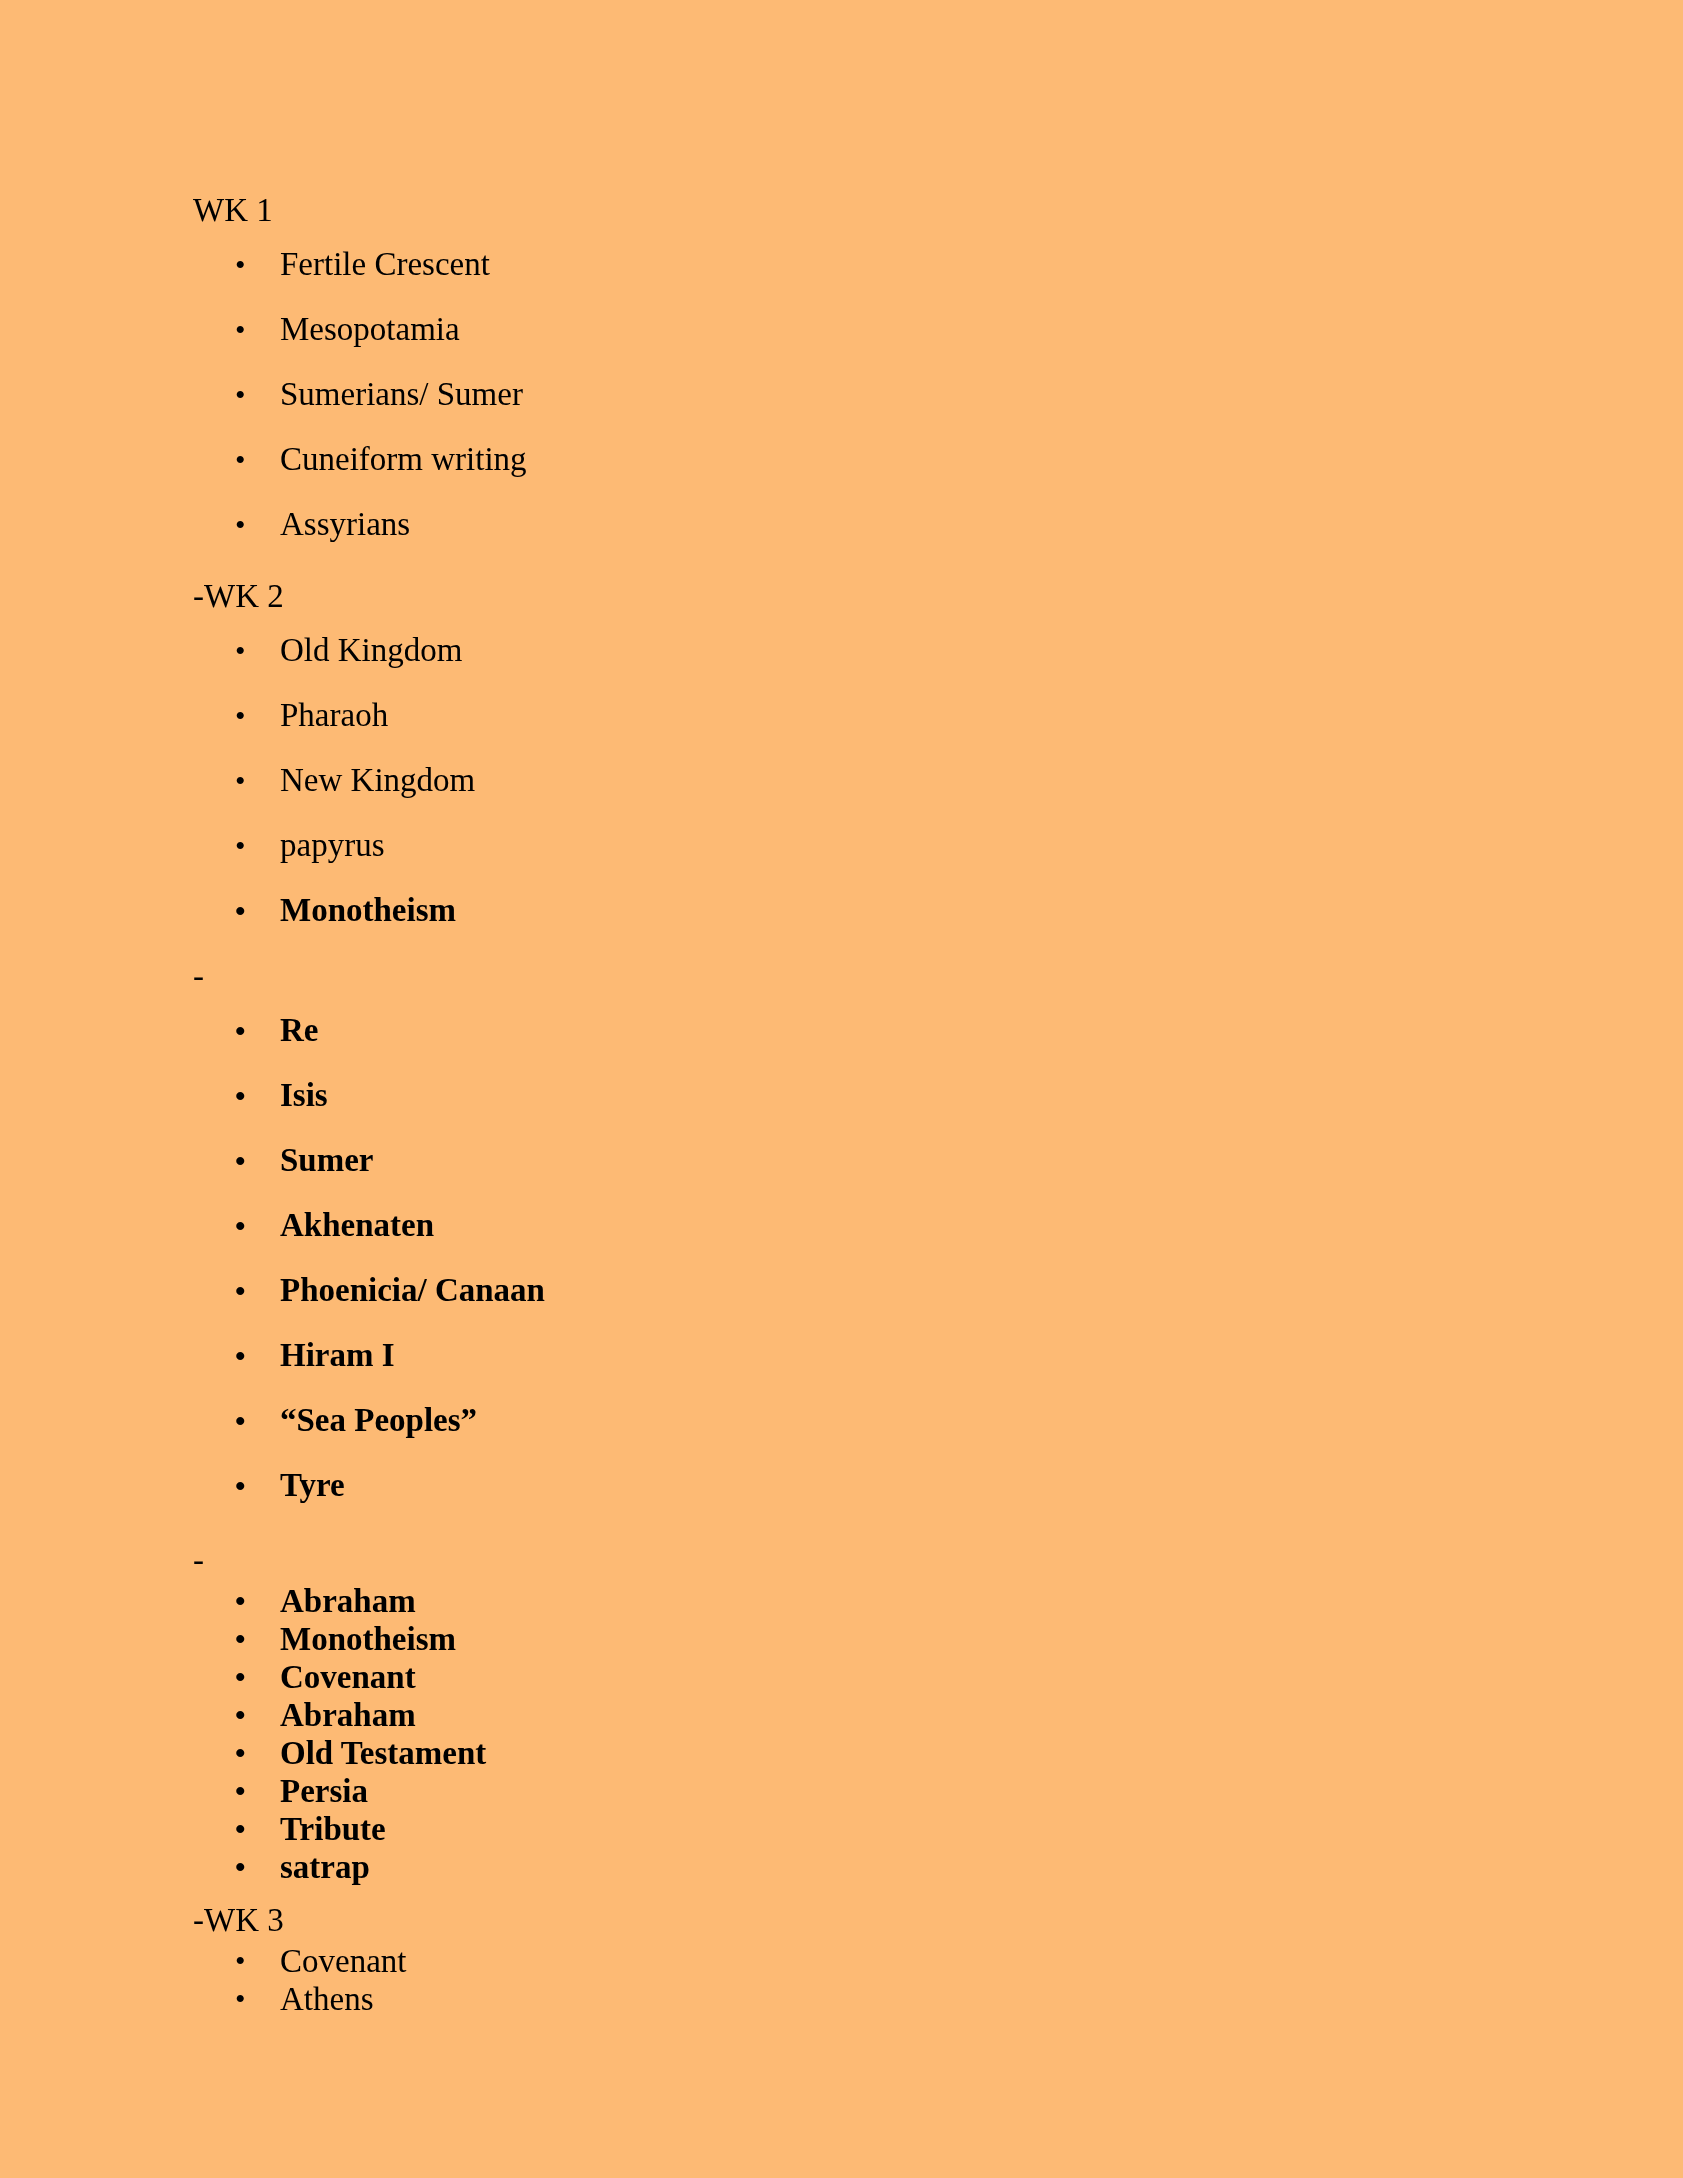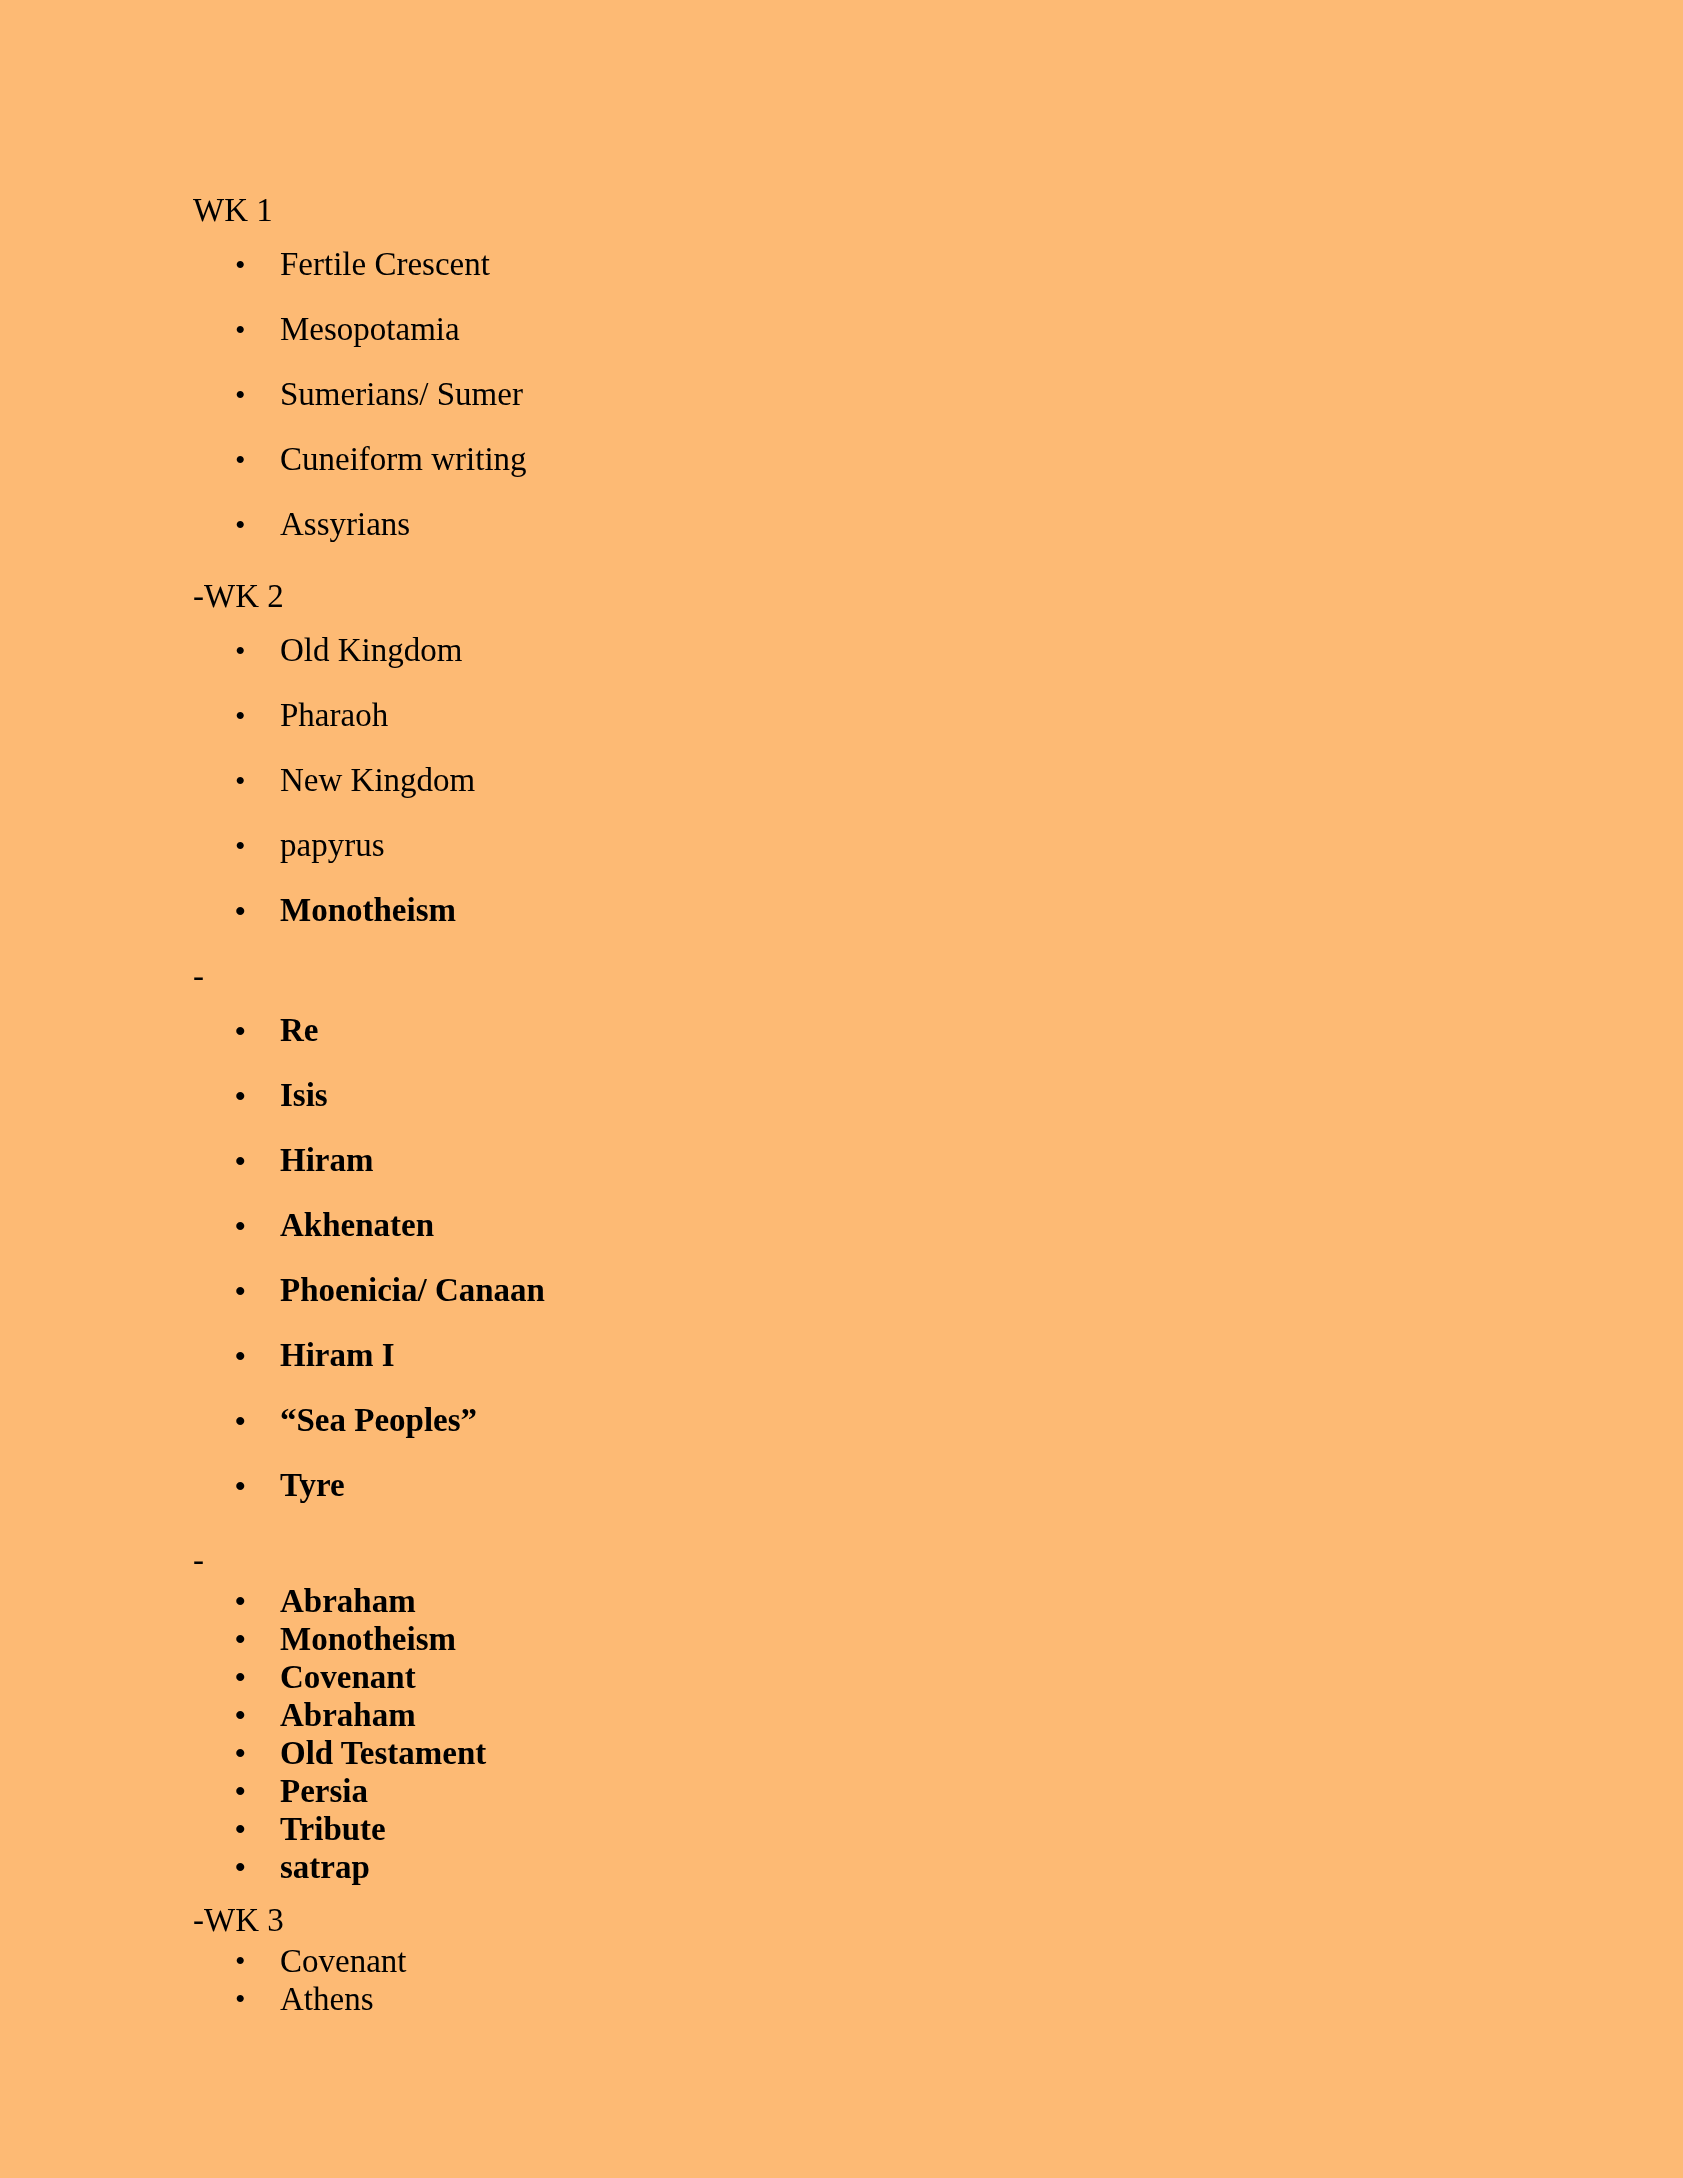--- a/index.html
+++ b/index.html
@@ -72,21 +72,21 @@
         <div class="item"><span class="bullet">•</span><span class="text">Old Kingdom</span></div>
         <div class="item"><span class="bullet">•</span><span class="text">Pharaoh</span></div>
         <div class="item"><span class="bullet">•</span><span class="text">New Kingdom</span></div>
         <div class="item"><span class="bullet">•</span><span class="text">papyrus</span></div>
         <div class="item bold"><span class="bullet">•</span><span class="text">Monotheism</span></div>
       </div>
       <div class="section s2 double">
         <div class="heading">-</div>
         <div class="item bold"><span class="bullet">•</span><span class="text">Re</span></div>
         <div class="item bold"><span class="bullet">•</span><span class="text">Isis</span></div>
-        <div class="item bold"><span class="bullet">•</span><span class="text">Hiram</span></div>
+        <div class="item bold"><span class="bullet">•</span><span class="text">Sumer</span></div>
         <div class="item bold"><span class="bullet">•</span><span class="text">Akhenaten</span></div>
         <div class="item bold"><span class="bullet">•</span><span class="text">Phoenicia/ Canaan</span></div>
         <div class="item bold"><span class="bullet">•</span><span class="text">Hiram I</span></div>
         <div class="item bold"><span class="bullet">•</span><span class="text">“Sea Peoples”</span></div>
         <div class="item bold"><span class="bullet">•</span><span class="text">Tyre</span></div>
       </div>
       <div class="section s3 single">
         <div class="heading">-</div>
         <div class="item bold"><span class="bullet">•</span><span class="text">Abraham</span></div>
         <div class="item bold"><span class="bullet">•</span><span class="text">Monotheism</span></div>

